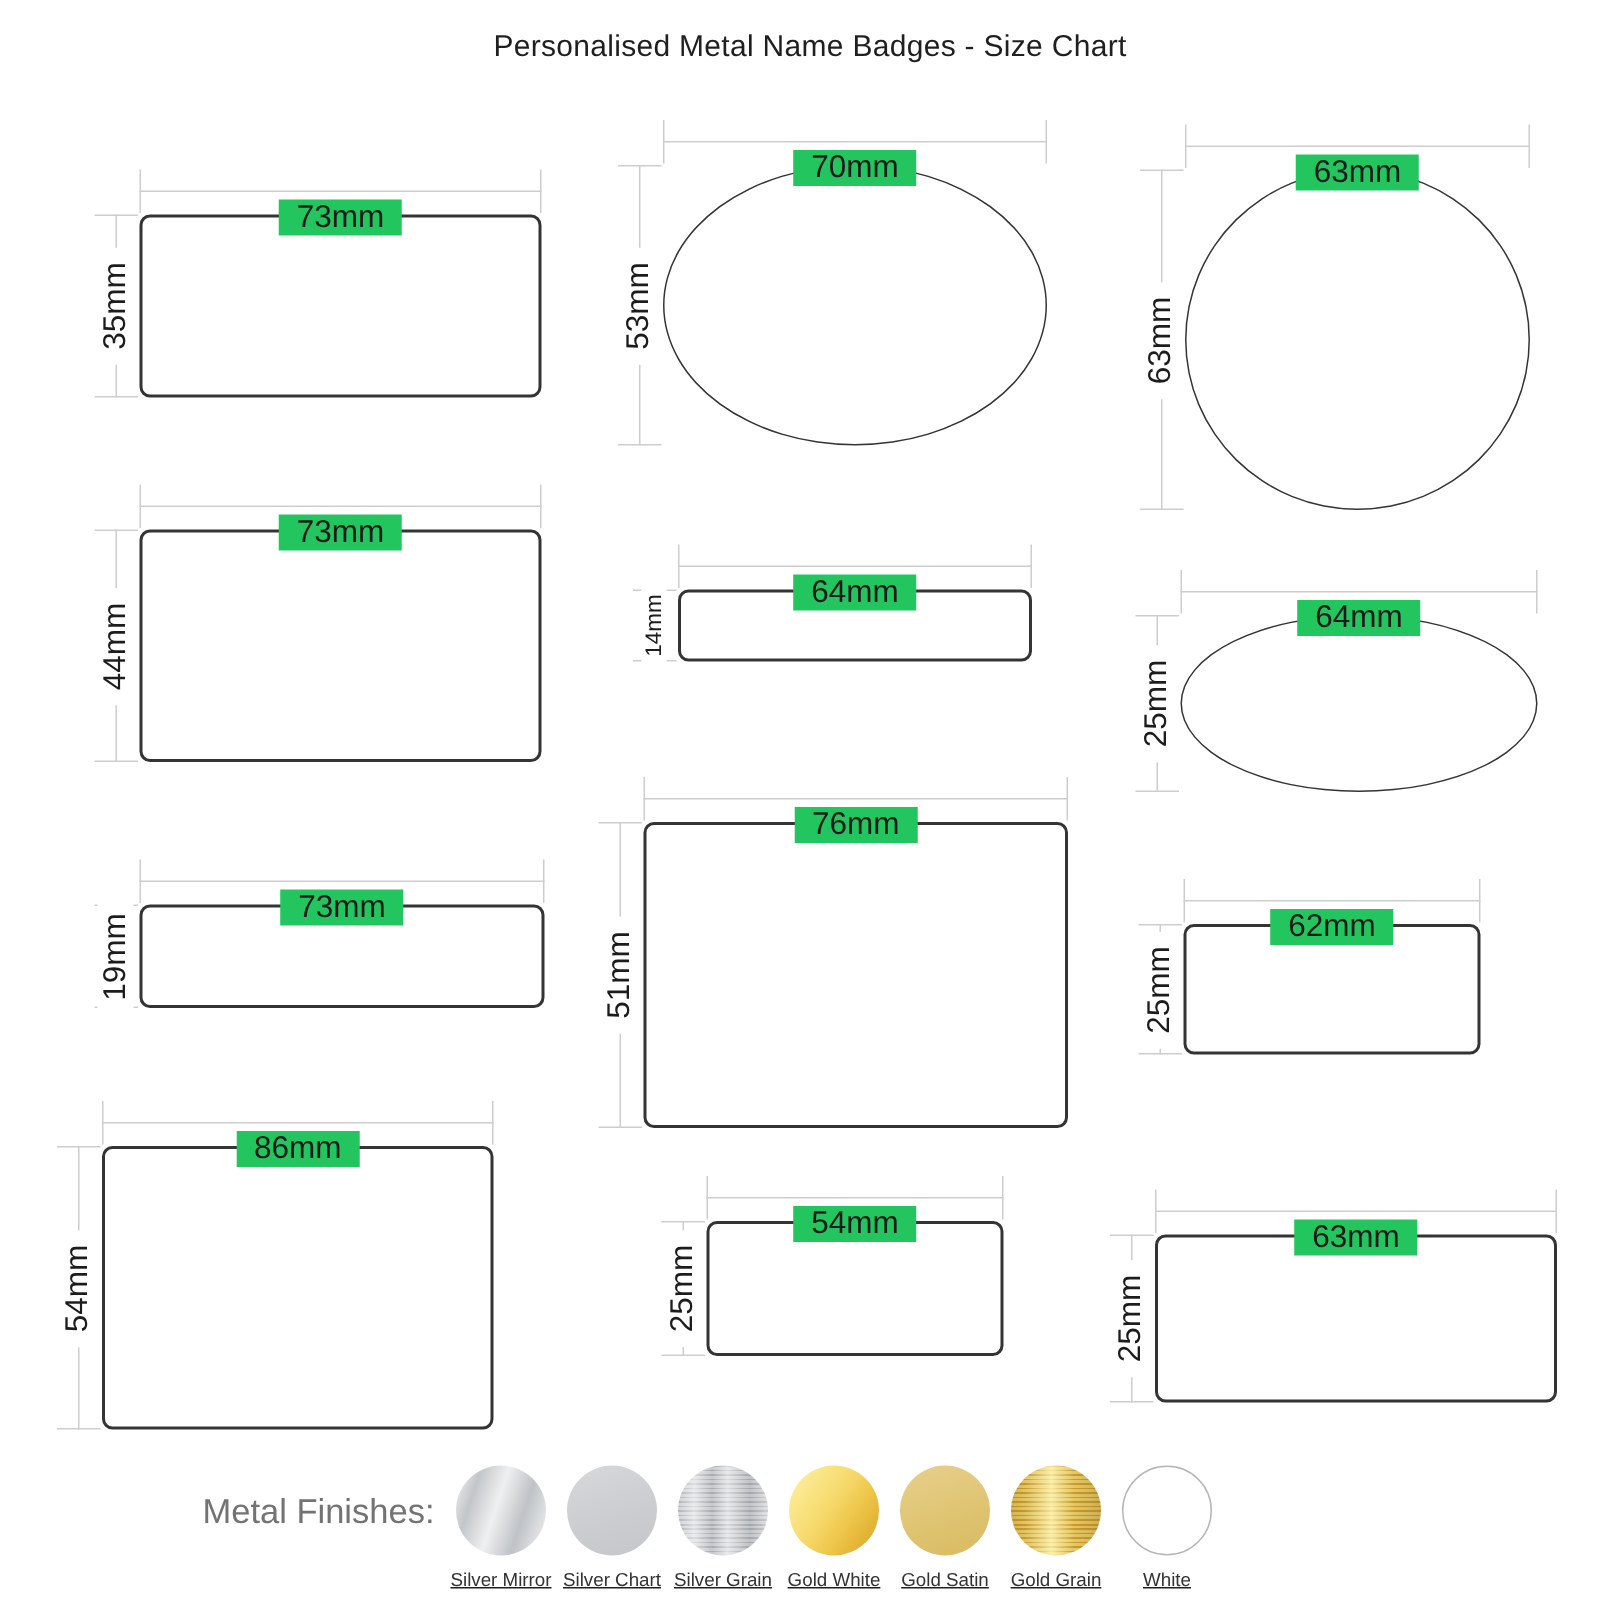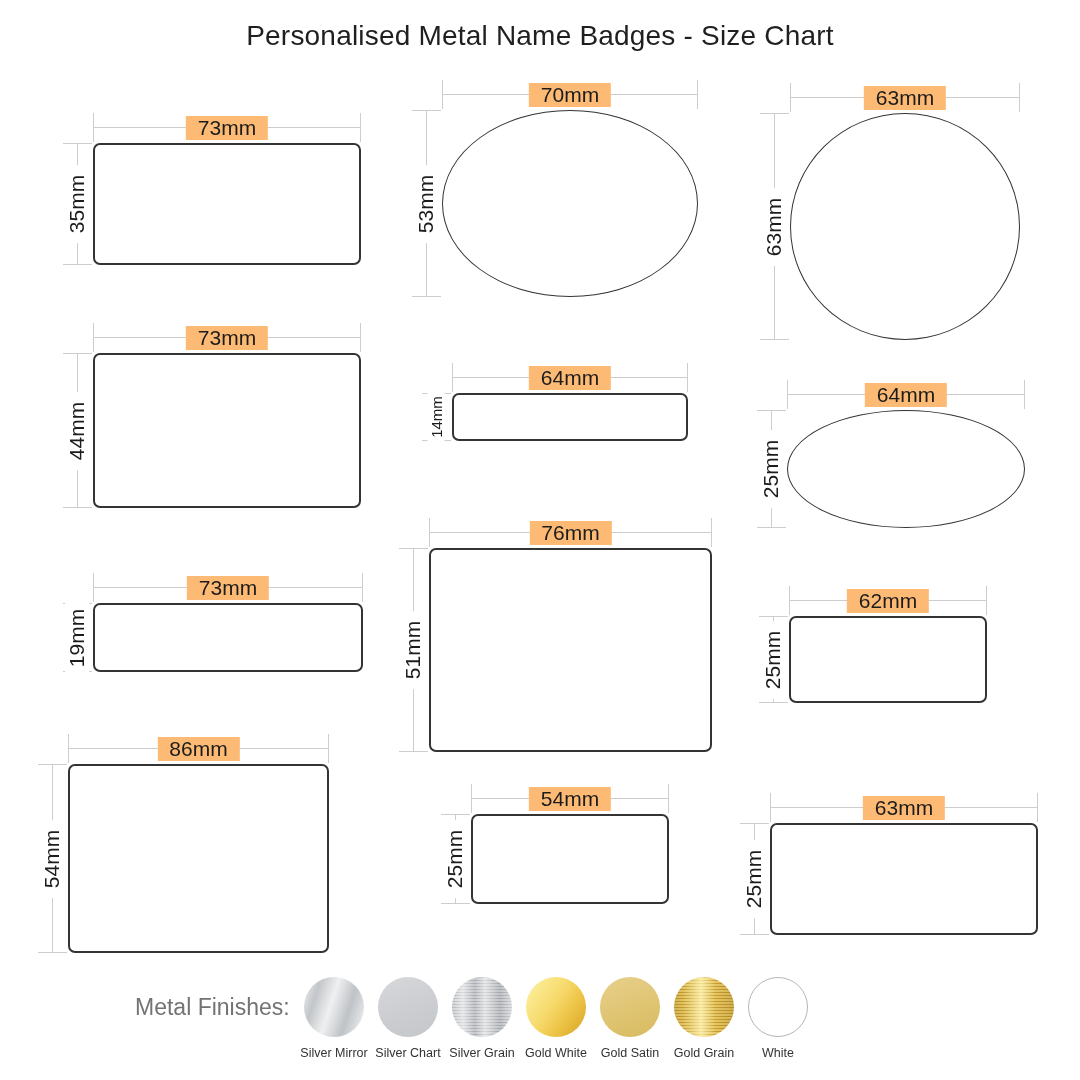--- a/index.html
+++ b/index.html
@@ -2,58 +2,58 @@
 <html><head>
 <meta charset="utf-8">
 <style>
   html,body{margin:0;padding:0;}
   body{
     width:1080px;height:1080px;position:relative;background:#ffffff;
     font-family:"Liberation Sans", sans-serif;color:#1e1e1e;overflow:hidden;
   }
   .page-title{
     position:absolute;left:0;top:20px;width:1080px;text-align:center;
-    font-size:28px;color:#1f1f1f;letter-spacing:.2px;
+    font-size:20px;color:#1f1f1f;letter-spacing:.2px;
   }
   
   .badge{position:absolute;}
   .shape{
     position:absolute;left:0;top:0;width:100%;height:100%;
     background:#fff;border:2px solid #343434;border-radius:7px;box-sizing:border-box;
   }
   .shape.oval{border-radius:50%;border-width:1.5px;}
   
   .hdim{position:absolute;left:0;right:0;top:-16px;height:0;}
   .hdim .dline{position:absolute;left:0;right:0;top:0;height:1px;background:#cdcdcd;}
   .hdim .tick{position:absolute;top:-14px;width:1px;height:29px;background:#cdcdcd;}
   .hdim .tick.t-left{left:0;}
   .hdim .tick.t-right{right:0;}
   .hdim .dlabel{
-    position:absolute;left:50%;top:1px;transform:translate(-50%,-50%);
-    background:#fdba74;padding:0 12px;font-size:21px;white-space:nowrap;color:#1c1c1c;
+    position:absolute;left:50%;top:18px;transform:translate(-50%,-50%);
+    background:#22c55e;padding:0 12px;font-size:21px;white-space:nowrap;color:#1c1c1c;
   }
   
   .vdim{position:absolute;top:0;bottom:0;left:-16px;width:0;}
   .vdim .dline{position:absolute;top:0;bottom:0;left:0;width:1px;background:#cdcdcd;}
   .vdim .tick{position:absolute;left:-14px;height:1px;width:29px;background:#cdcdcd;}
   .vdim .tick.t-top{top:0;}
   .vdim .tick.t-bottom{bottom:0;}
   .vdim .dlabel{
     position:absolute;left:0;top:50%;transform:translate(-50%,-50%) rotate(-90deg);
     background:#fff;padding:0 10px;font-size:21px;white-space:nowrap;color:#1c1c1c;
   }
   .vdim .dlabel.small{font-size:15px;padding:0 6px;}
   
   .finishes-label{
     position:absolute;left:135px;top:994px;font-size:23px;color:#737373;
   }
   .finishes-row{
     position:absolute;left:297px;top:977px;display:flex;
   }
-  .finish-item{width:74px;display:flex;flex-direction:column;align-items:center;}
+  .finish-item{width:74px;display:flex;flex-direction:column;align-items:center;text-decoration:underline;}
   .swatch{width:60px;height:60px;border-radius:50%;}
   .finish-name{margin-top:9px;font-size:12.5px;color:#333333;white-space:nowrap;}
   .sw-silver-mirror{
     background:linear-gradient(108deg,#f2f3f4 0%,#c3c6c9 22%,#eff0f1 45%,#bfc2c6 70%,#e3e5e7 90%,#cfd2d4 100%);
   }
   .sw-silver-satin{
     background:linear-gradient(160deg,#d6d8da 0%,#cbcdd1 55%,#c4c7ca 100%);
   }
   .sw-silver-grain{
     background:

